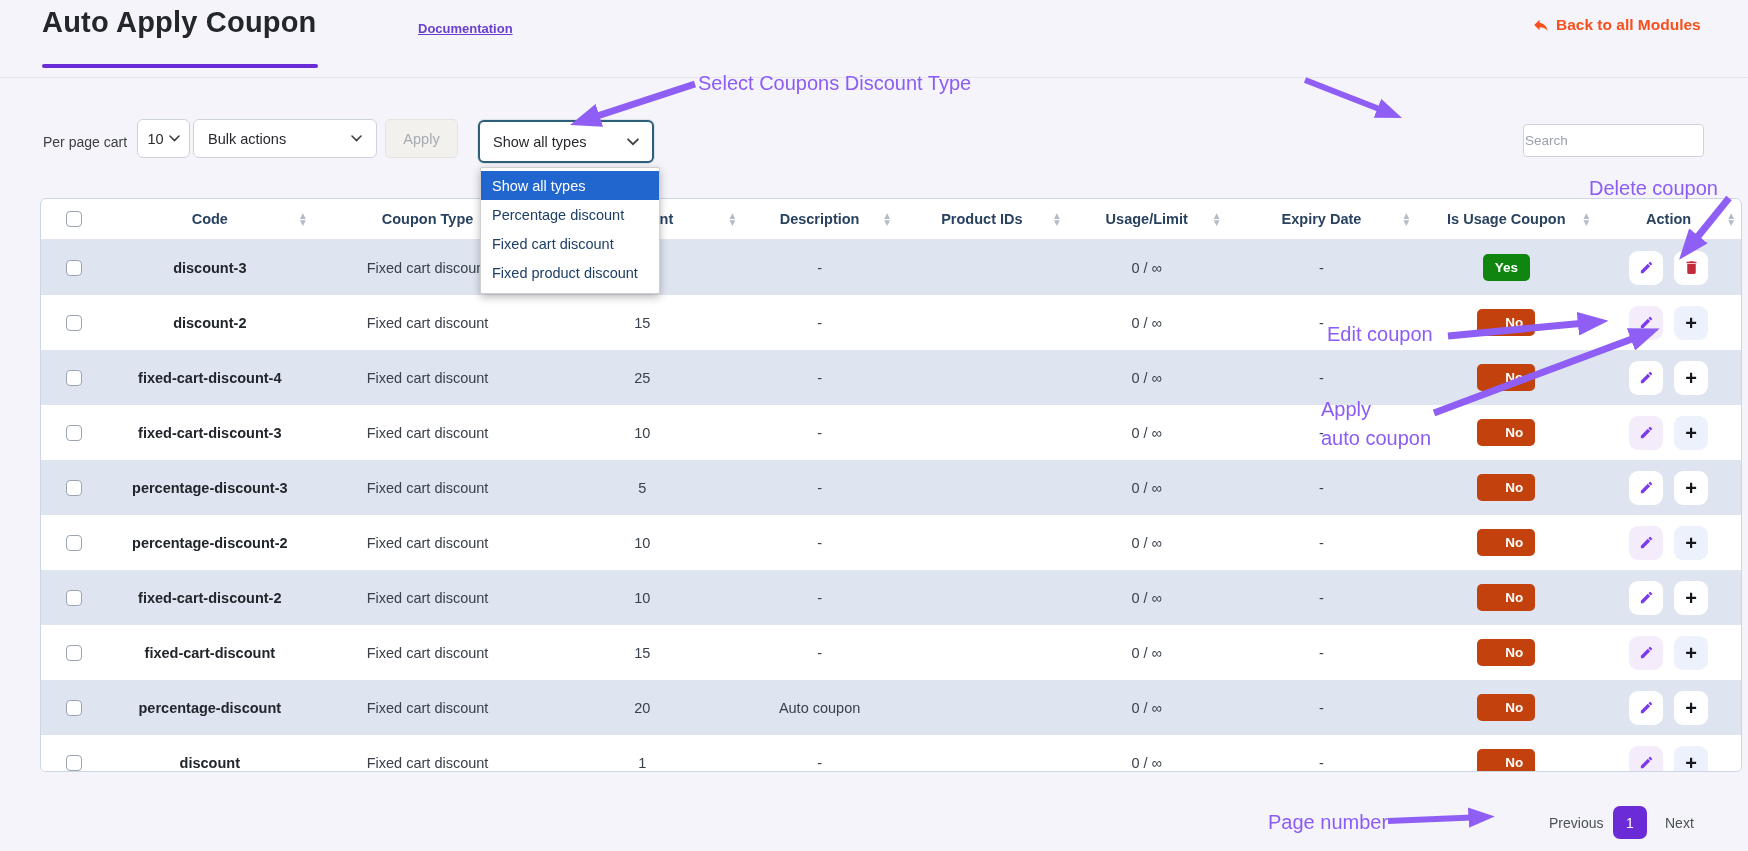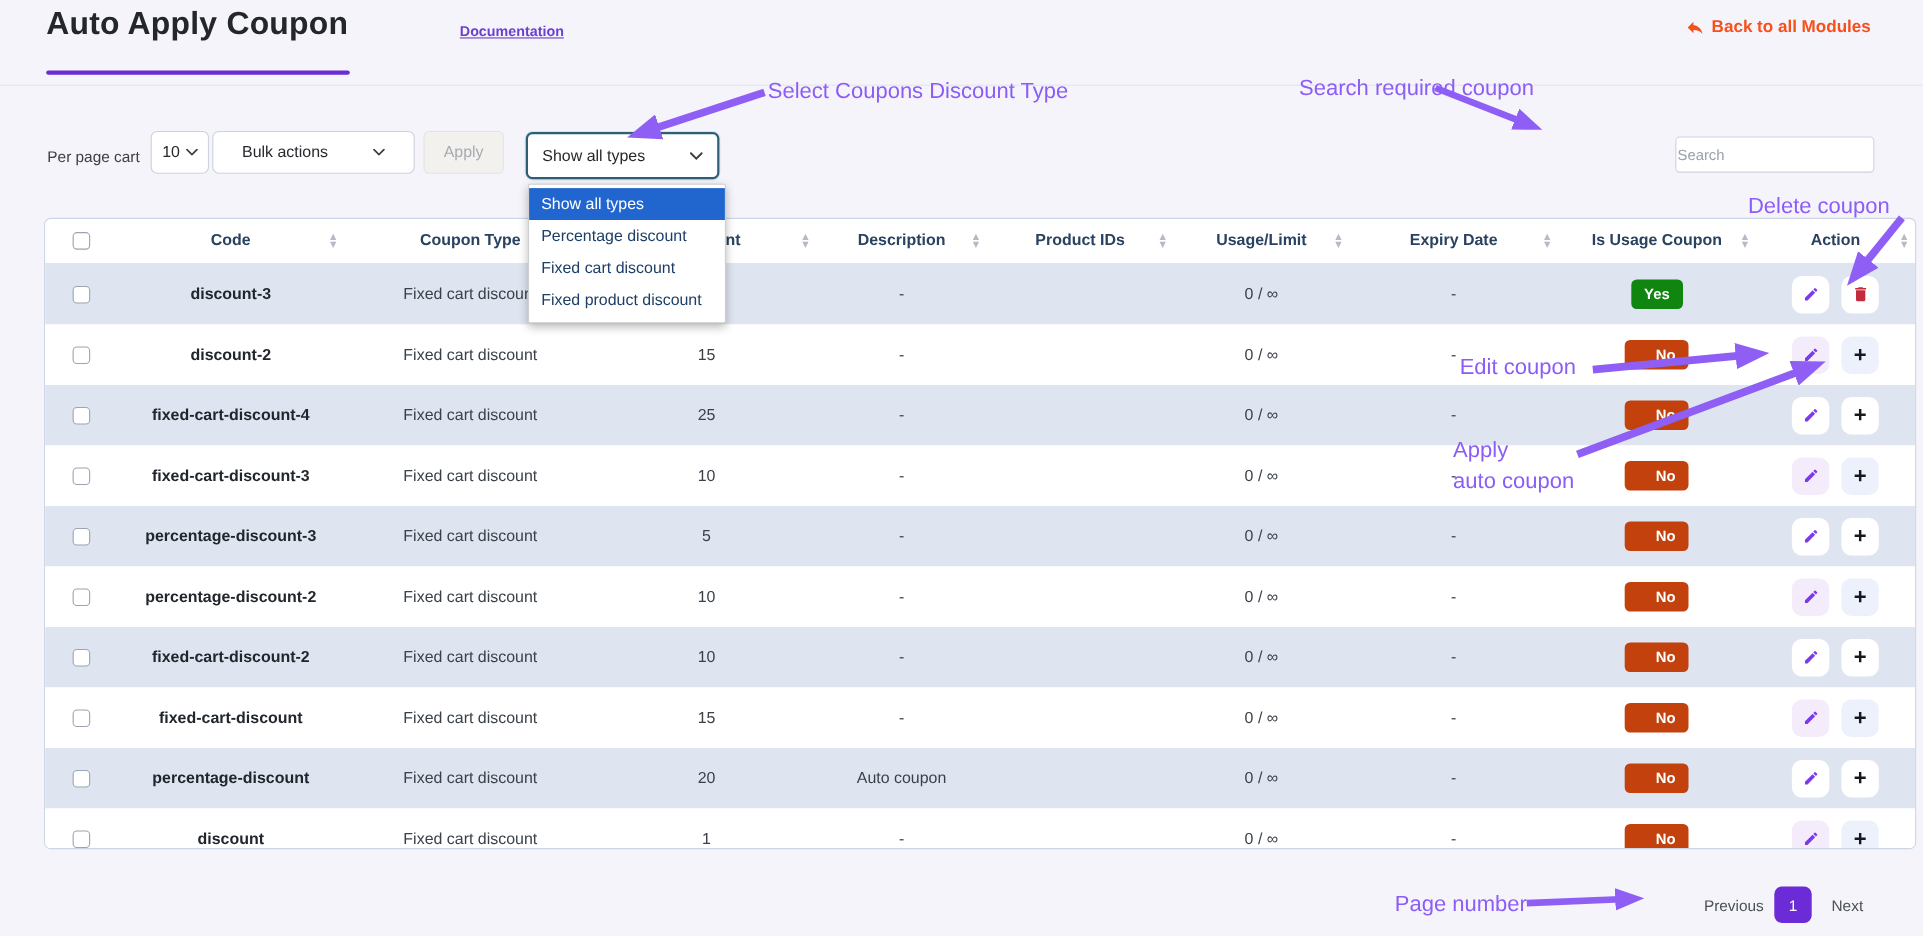--- a/index.html
+++ b/index.html
@@ -9,21 +9,21 @@
   .page-title{position:absolute;left:42px;top:6px;font-size:29px;font-weight:700;color:#23262b;letter-spacing:.2px;}
   .tab-underline{position:absolute;left:42px;top:64px;width:276px;height:4px;background:#6b2bd6;border-radius:2px;}
   .header-divider{position:absolute;left:0;top:77px;width:1748px;height:1px;background:#e6e4ee;}
   .doc-link{position:absolute;left:418px;top:21px;font-size:13px;font-weight:600;color:#6a3fd0;text-decoration:underline;cursor:pointer;}
   .back-link{position:absolute;left:1532px;top:16px;display:flex;align-items:center;gap:6px;color:#f8501d;font-size:15.5px;font-weight:600;cursor:pointer;}
 
   
   .per-page-label{position:absolute;left:43px;top:134px;font-size:14px;color:#3c4043;}
   .ctl{position:absolute;background:#fff;border:1px solid #cdd3dd;border-radius:6px;display:flex;align-items:center;font-size:14.5px;color:#26282c;box-sizing:border-box;}
   .sel-10{left:137px;top:119px;width:53px;height:39px;justify-content:center;gap:5px;cursor:pointer;}
-  .sel-bulk{left:193px;top:119px;width:184px;height:39px;padding:0 26px;justify-content:space-between;cursor:pointer;gap:16px;}
+  .sel-bulk{left:193px;top:119px;width:184px;height:39px;padding:0 14px;justify-content:space-between;cursor:pointer;gap:16px;}
   .btn-apply{position:absolute;left:385px;top:119px;width:73px;height:39px;background:#f2f1ee;border:1px solid #e5e3de;border-radius:5px;color:#a6abb2;font-size:14.5px;display:flex;align-items:center;justify-content:center;box-sizing:border-box;}
   .sel-type{left:478px;top:120px;width:176px;height:43px;padding:0 13px;justify-content:space-between;border:2px solid #2d5f79;box-shadow:0 0 0 1px rgba(45,95,121,.12);cursor:pointer;}
   .search-input{position:absolute;left:1523px;top:124px;width:181px;height:33px;border:1px solid #cdd3dd;border-radius:4px;padding:0 1px;font-size:13.5px;color:#333;box-sizing:border-box;background:#fff;font-family:"Liberation Sans",sans-serif;}
   .search-input::placeholder{color:#9aa1ab;}
 
   
   .dropdown-panel{position:absolute;left:480px;top:167px;width:178px;background:#fff;border:1px solid #cfcfcf;border-radius:2px;box-shadow:0 3px 9px rgba(0,0,0,.28);z-index:40;padding:3px 0 6px 0;}
   .dropdown-option{height:29px;display:flex;align-items:center;padding-left:11px;font-size:14.5px;color:#1d3f66;cursor:pointer;}
   .dropdown-option.selected{background:#2166cf;color:#fff;}
 
@@ -623,21 +623,20 @@
           </div>
         </div>
       </div>
   </div>
 
   <div class="pg-prev">Previous</div>
   <div class="pg-current">1</div>
   <div class="pg-next">Next</div>
 
   <div class="ann ann-select-type">Select Coupons Discount Type</div>
-  <div class="ann ann-search">Search required coupon</div>
   <div class="ann ann-delete">Delete coupon</div>
   <div class="ann ann-edit">Edit coupon</div>
   <div class="ann ann-apply">Apply
 auto coupon</div>
   <div class="ann ann-page">Page number</div>
 
   <svg class="arrows-overlay">
     <defs>
       <marker id="ah" markerWidth="4.4" markerHeight="3.4" refX="2.6" refY="1.7" orient="auto">
         <polygon points="0,0 4.4,1.7 0,3.4" fill="#8f5ff5"></polygon>

